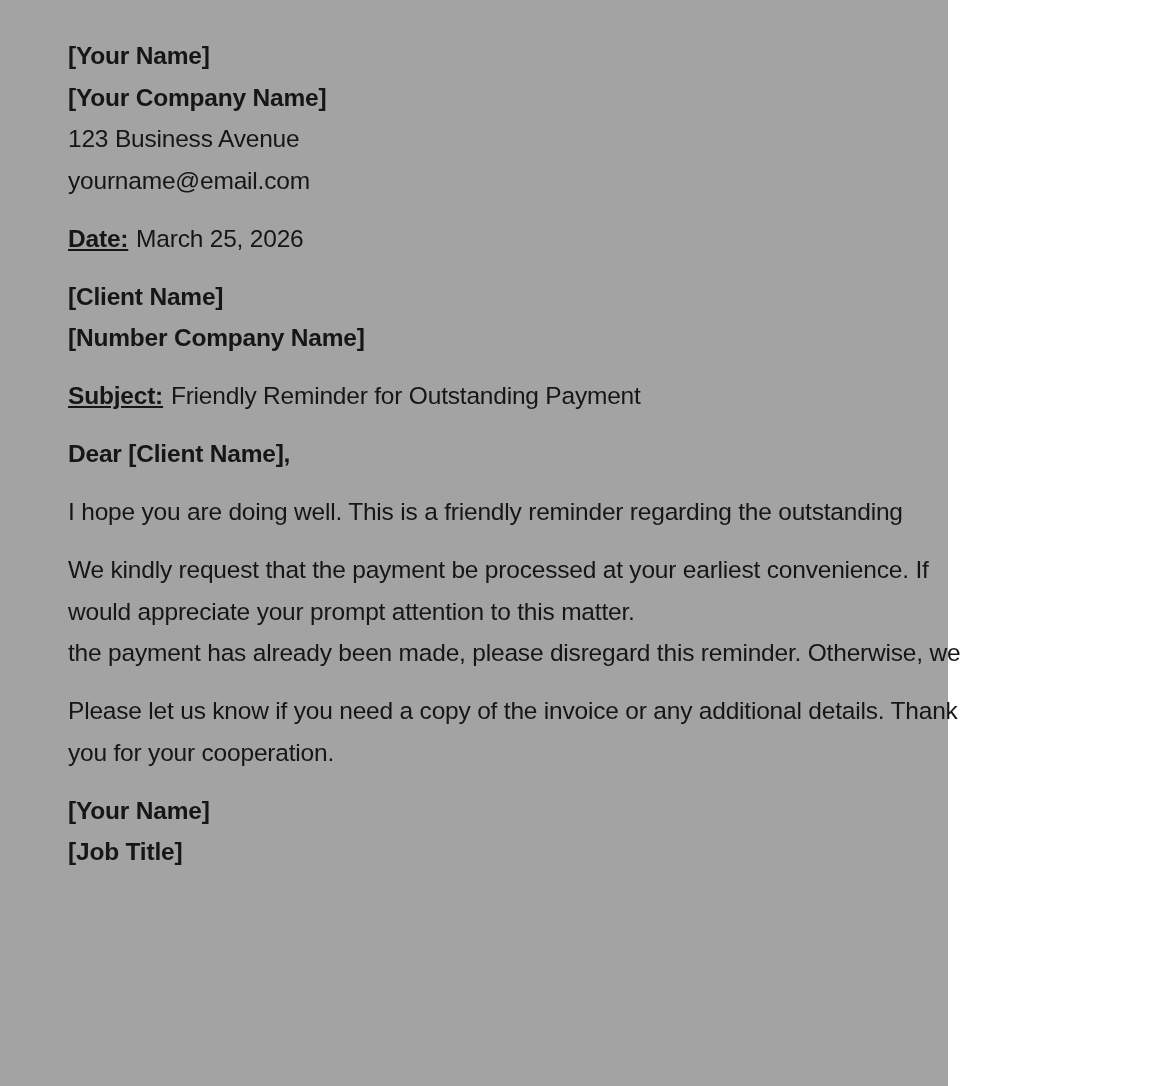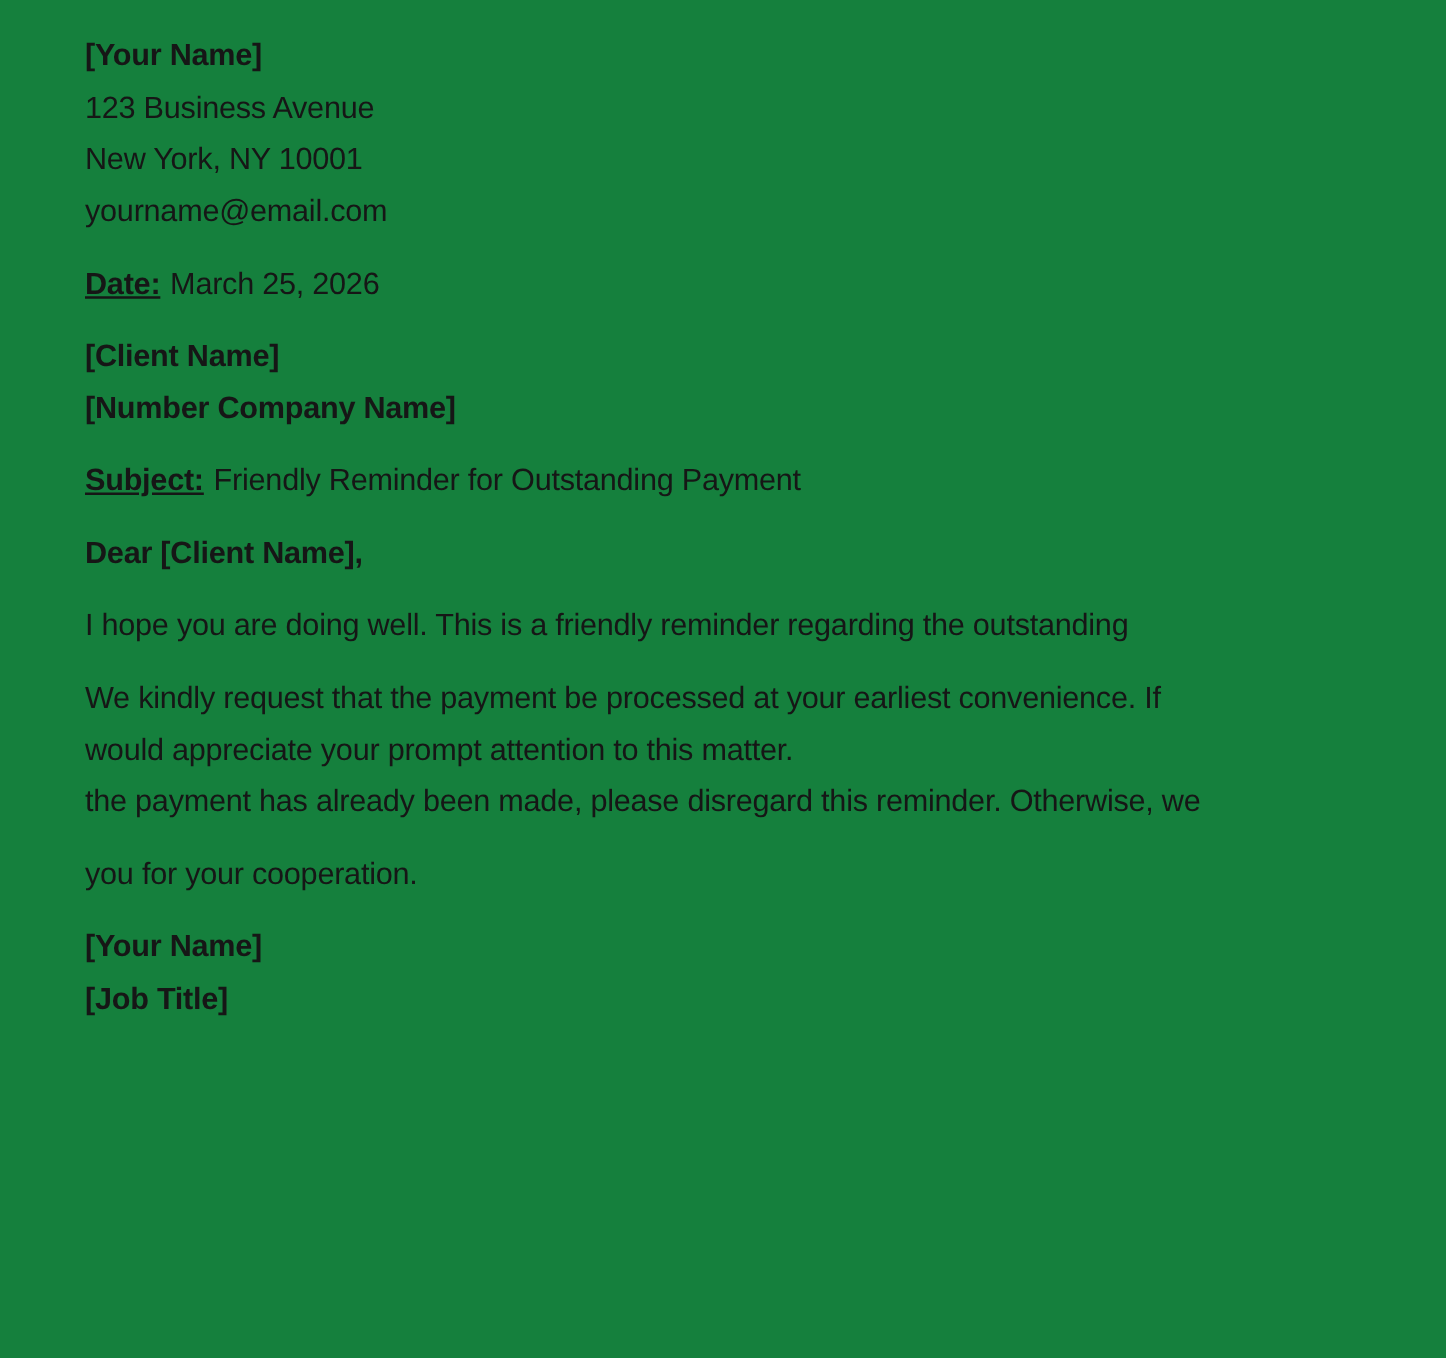--- a/index.html
+++ b/index.html
@@ -9,24 +9,24 @@
   }
   body {
     width: 1157px;
     height: 1086px;
     font-family: "Liberation Sans", "DejaVu Sans", sans-serif;
     color: #161616;
     overflow: hidden;
   }
   .page {
     box-sizing: border-box;
-    width: 1157px;
+    width: 948px;
     height: 1086px;
-    padding: 24px 40px 0 68px;
-    background: #15803d;
+    padding: 35px 40px 0 68px;
+    background: #a3a3a3;
   }
   .block {
     margin: 0 0 16.5px 0;
   }
   .line {
     font-size: 24.5px;
     line-height: 41.5px;
     white-space: nowrap;
     letter-spacing: -0.2px;
   }
@@ -38,22 +38,22 @@
     text-decoration: underline;
   }
 </style>
 </head>
 <body>
 
 <div class="page">
 
   <div class="block">
     <div class="line bold">[Your Name]</div>
+    <div class="line bold">[Your Company Name]</div>
     <div class="line">123 Business Avenue</div>
-    <div class="line">New York, NY 10001</div>
     <div class="line">yourname@email.com</div>
   </div>
 
   <div class="block">
     <div class="line"><span class="bold lbl">Date:</span><span>March 25, 2026</span></div>
   </div>
 
   <div class="block">
     <div class="line bold">[Client Name]</div>
     <div class="line bold">[Number Company Name]</div>
@@ -71,20 +71,21 @@
     <div class="line">I hope you are doing well. This is a friendly reminder regarding the outstanding</div>
   </div>
 
   <div class="block">
     <div class="line">We kindly request that the payment be processed at your earliest convenience. If</div>
     <div class="line">would appreciate your prompt attention to this matter.</div>
     <div class="line">the payment has already been made, please disregard this reminder. Otherwise, we</div>
   </div>
 
   <div class="block">
+    <div class="line">Please let us know if you need a copy of the invoice or any additional details. Thank</div>
     <div class="line">you for your cooperation.</div>
   </div>
 
   <div class="block">
     <div class="line bold">[Your Name]</div>
     <div class="line bold">[Job Title]</div>
   </div>
 
 </div>
 

